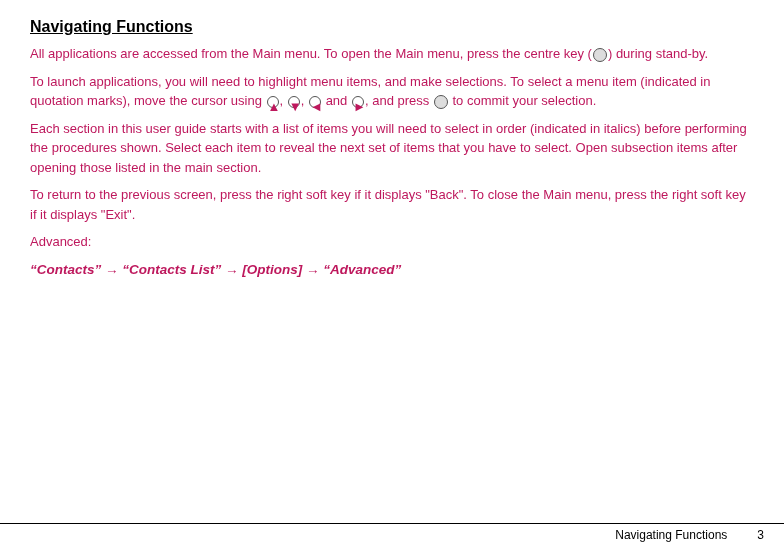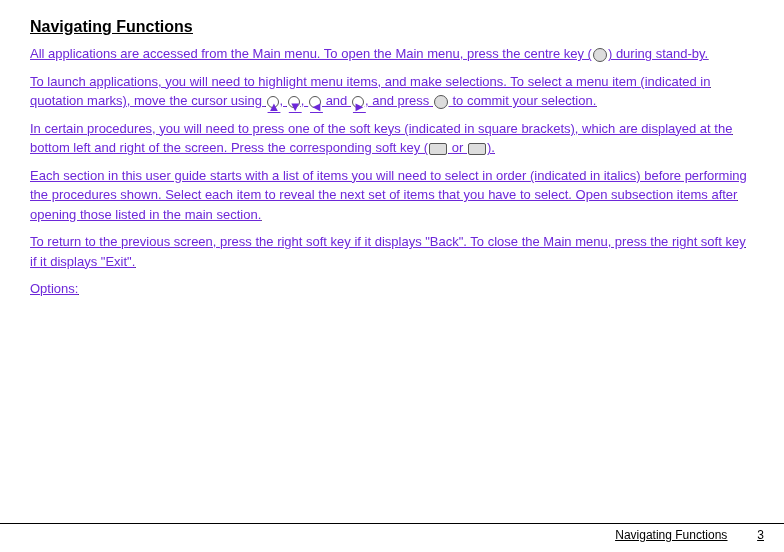--- a/index.html
+++ b/index.html
@@ -1,19 +1,18 @@
 <!DOCTYPE html>
 <html><head>
   <meta charset="utf-8">
   <style>
     * {
       margin: 0;
       padding: 0;
       box-sizing: border-box;
-      text-decoration: underline;
     }
 
     body {
       width: 784px;
       height: 552px;
       background: #ffffff;
       font-family: Arial, sans-serif;
       font-size: 13px;
       color: #000000;
       position: relative;
@@ -30,21 +29,21 @@
       font-weight: bold;
       text-decoration: underline;
       margin-bottom: 8px;
       color: #000;
     }
 
     p {
       font-size: 13px;
       line-height: 1.5;
       margin-bottom: 8px;
-      color: #6d28d9;
+      color: #be185d;
     }
 
     .icon-circle {
       display: inline-block;
       width: 14px;
       height: 14px;
       border-radius: 50%;
       border: 1px solid #555;
       background: #ddd;
       vertical-align: middle;
@@ -119,34 +118,32 @@
   </p>
 
   <p>
     To launch applications, you will need to highlight menu items, and make selections. To select a menu item (indicated in quotation marks), move the cursor using
     <span class="arrow-icon">▲</span>,
     <span class="arrow-icon">▼</span>,
     <span class="arrow-icon">◄</span> and
     <span class="arrow-icon">►</span>, and press <span class="icon-circle"></span> to commit your selection.
   </p>
 
-  <p>
-    In certain procedures, you will need to press one of the soft keys (indicated in square brackets), which are displayed at the bottom left and right of the screen. Press the corresponding soft key (<span class="icon-rect"></span> or <span class="icon-rect"></span>).
-  </p>
 
   <p>
     Each section in this user guide starts with a list of items you will need to select in order (indicated in italics) before performing the procedures shown. Select each item to reveal the next set of items that you have to select. Open subsection items after opening those listed in the main section.
   </p>
 
   <p>
     To return to the previous screen, press the right soft key if it displays "Back". To close the Main menu, press the right soft key if it displays "Exit".
   </p>
 
-  <p>Options:</p>
+  <p>Advanced:</p>
 
+  <p class="bold-italic">“Contacts” → “Contacts List” →  [Options] → “Advanced”</p>
 </div>
 
 <div class="divider-line"></div>
 
 <div class="footer">
   <span class="footer-text">Navigating Functions</span>
   <span class="footer-number">3</span>
 </div>
 
 </body></html>

